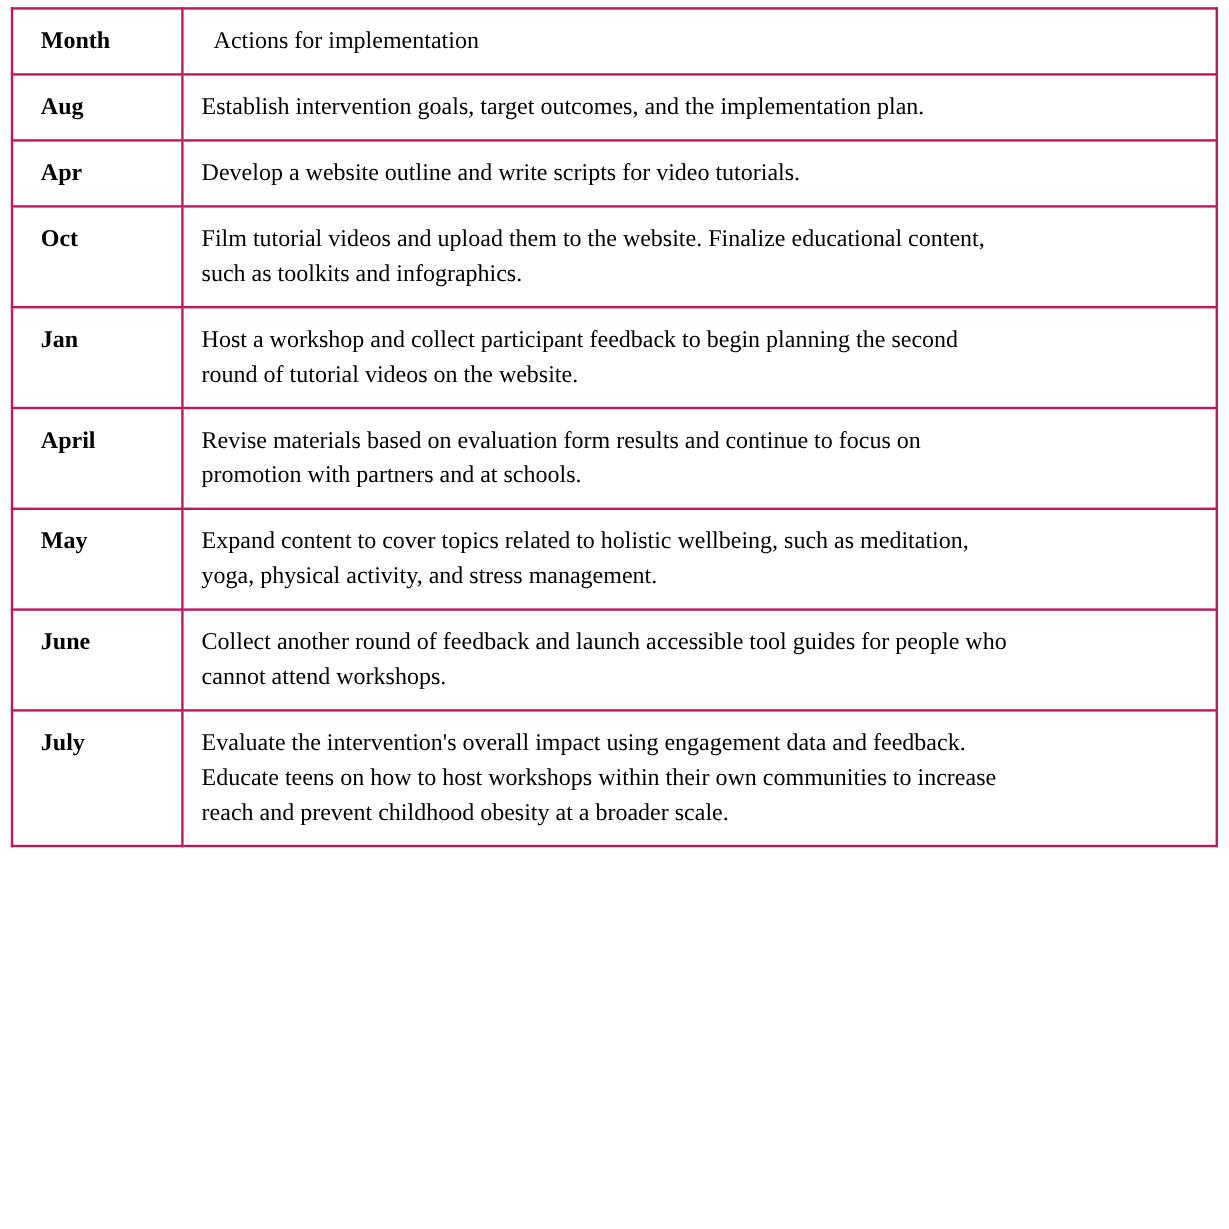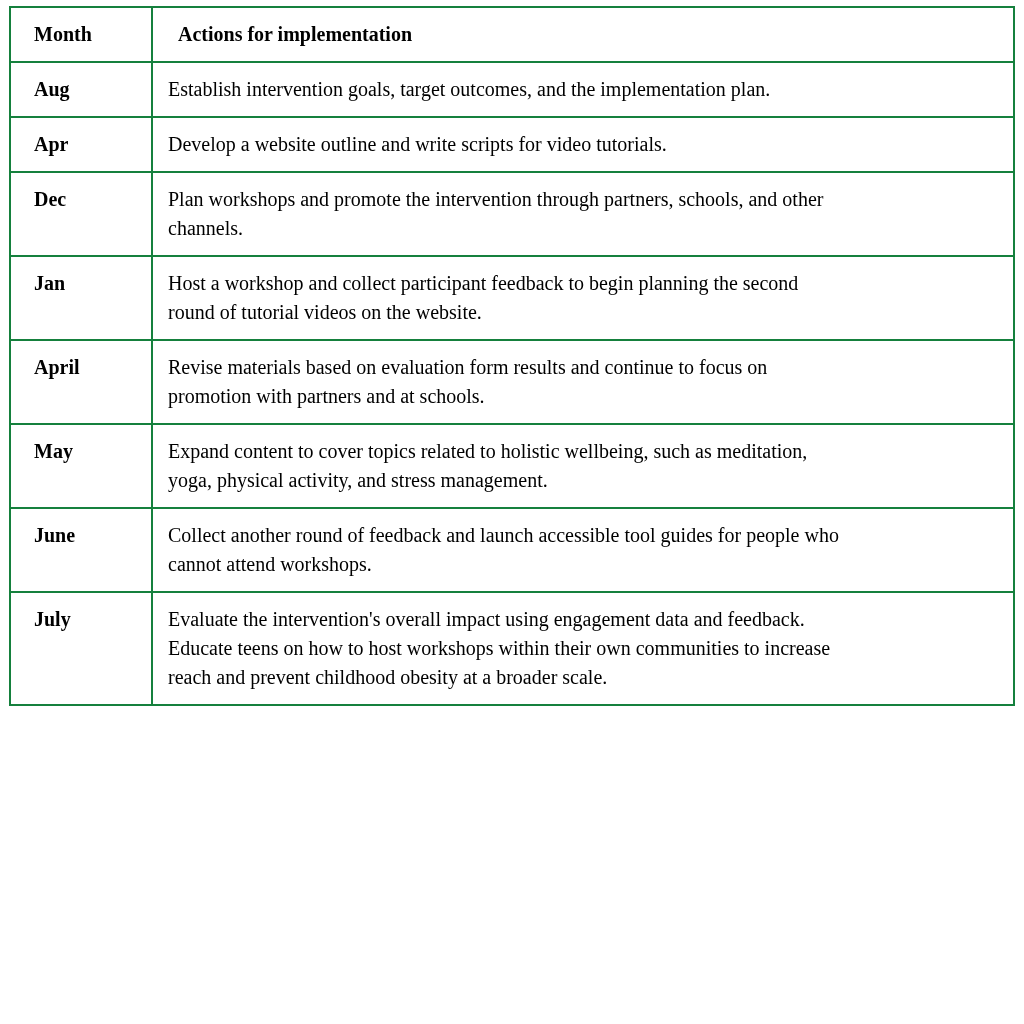--- a/index.html
+++ b/index.html
@@ -22,34 +22,34 @@
   table.schedule {
     position: absolute;
     left: 9px;
     top: 6px;
     width: 1006px;
     border-collapse: collapse;
     table-layout: fixed;
   }
   table.schedule th,
   table.schedule td {
-    border: 2px solid #15803d;
+    border: 2px solid #be185d;
     vertical-align: top;
     font-size: 20px;
     line-height: 29px;
     text-align: left;
   }
   col.month-col { width: 142px; }
   th.month-header,
   td.month-cell {
     font-weight: bold;
     padding: 12px 8px 12px 23px;
   }
   th.actions-header {
-    font-weight: bold;
+    font-weight: normal;
     padding: 12px 32px 12px 25px;
     margin-left: 40px;
   }
   td.action-cell {
     font-weight: normal;
     padding: 12px 20px 12px 15px;
     white-space: pre-line;
   }
 </style>
 </head>
@@ -71,27 +71,27 @@
   <tr>
     <td class="month-cell">Aug</td>
     <td class="action-cell">Establish intervention goals, target outcomes, and the implementation plan.</td>
   </tr>
 
   <tr>
     <td class="month-cell">Apr</td>
     <td class="action-cell">Develop a website outline and write scripts for video tutorials.</td>
   </tr>
 
+  <tr>
+    <td class="month-cell">Oct</td>
+    <td class="action-cell">Film tutorial videos and upload them to the website. Finalize educational content,
+such as toolkits and infographics.</td>
+  </tr>
 
 
-  <tr>
-    <td class="month-cell">Dec</td>
-    <td class="action-cell">Plan workshops and promote the intervention through partners, schools, and other
-channels.</td>
-  </tr>
 
   <tr>
     <td class="month-cell">Jan</td>
     <td class="action-cell">Host a workshop and collect participant feedback to begin planning the second
 round of tutorial videos on the website.</td>
   </tr>
 
 
 
   <tr>

